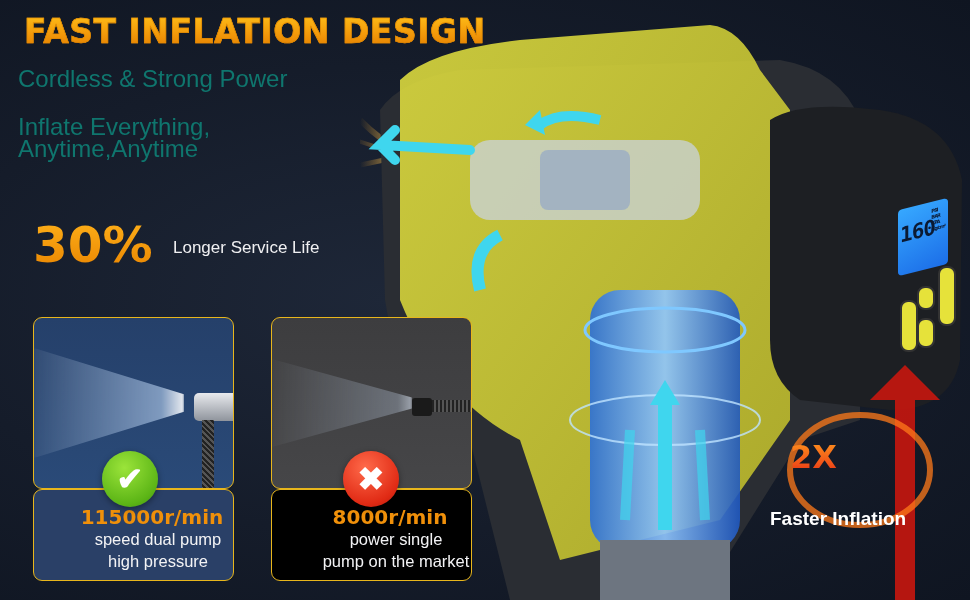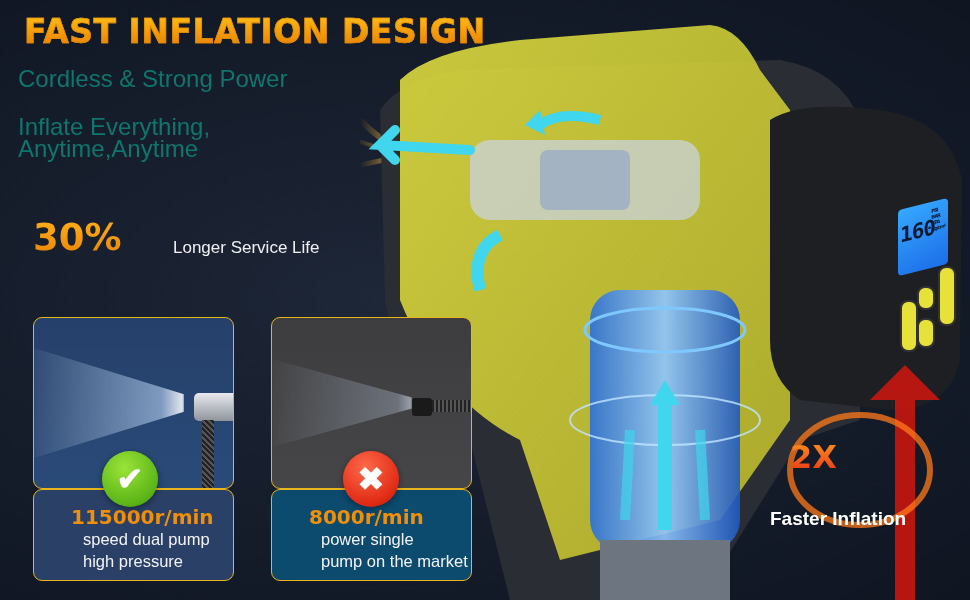--- a/index.html
+++ b/index.html
@@ -21,38 +21,39 @@
     -webkit-background-clip: text; background-clip: text;
     color: transparent;
     -webkit-text-stroke: 0.6px #e58a00;
   }
   .subline { left: 18px; font-size: 24px; color: #0f766e; }
   .sub1 { top: 65px; } .sub2 { top: 99px; margin-top: 14px; } .sub3 { top: 135px; }
 
   .stat-value {
     left: 33px; top: 216px;
     font-family: "DejaVu Sans", sans-serif;
-    font-weight: 900; font-size: 37px;
+    font-weight: 900; font-size: 50px;
     background: linear-gradient(180deg, #ffb21a 0%, #e88300 100%);
     -webkit-background-clip: text; background-clip: text; color: transparent;
   }
   .stat-label { left: 173px; top: 238px; font-size: 17px; color: #f0f0f2; text-align: right; }
 
   
   .card-top {
     border: 1.5px solid #e8b61c; border-radius: 9px; overflow: hidden;
   }
   .card-bottom {
     border: 1.5px solid #e8b61c; border-radius: 9px;
+    text-align: center;
     padding-left: 37px;
   }
   .good .card-top { background: linear-gradient(180deg,#25406a 0%,#2a4a78 100%); }
   .good .card-bottom { background: #2a4067; }
   .bad .card-top { background: linear-gradient(180deg,#3d3d3f 0%,#464648 100%); }
-  .bad .card-bottom { background: #0c4a6e; }
+  .bad .card-bottom { background: #000000; }
   .card-speed {
     font-family: "DejaVu Sans", sans-serif; font-weight: 900;
     font-size: 20px; color: #f0900a; margin-top: 16px; line-height: 22px;
   }
   .card-desc { font-size: 16.5px; color: #f3f3f5; line-height: 22px; margin-left: 12px; }
 
   .spray {
     position: absolute; left: 0; top: 30px; height: 110px;
     background: linear-gradient(90deg, rgba(255,255,255,0.05) 0%, rgba(200,225,255,0.55) 85%, rgba(255,255,255,0.9) 100%);
     clip-path: polygon(0 0, 100% 42%, 100% 58%, 0 100%);

